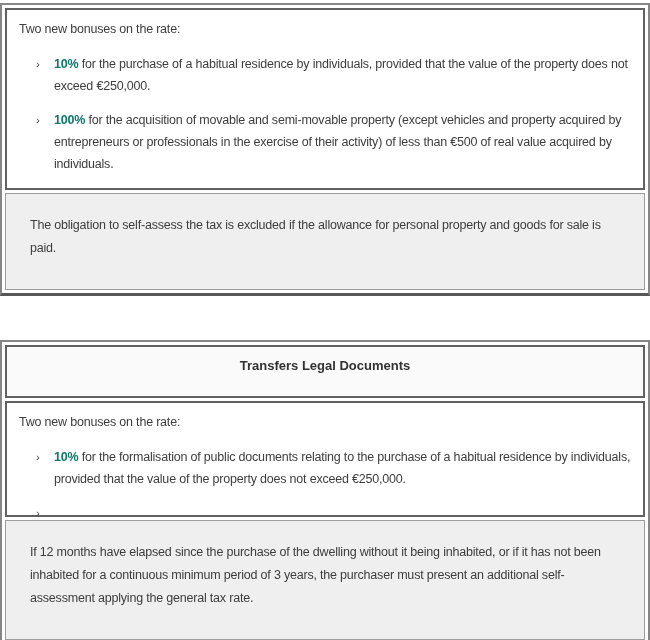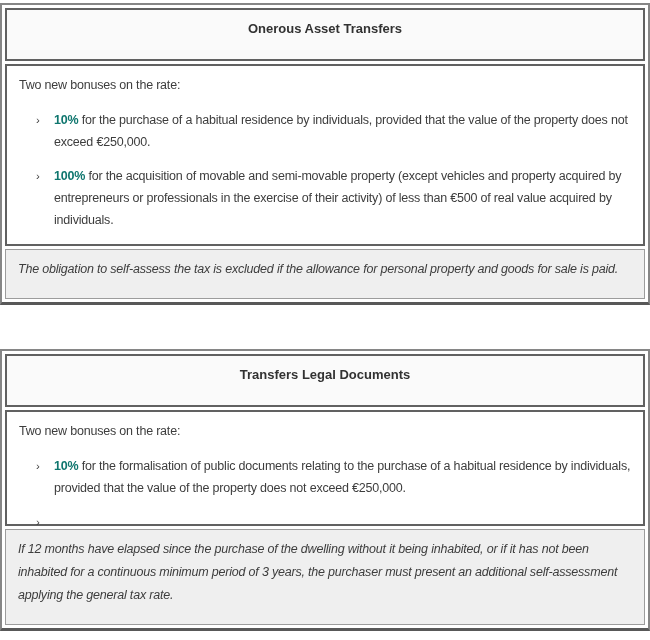--- a/index.html
+++ b/index.html
@@ -78,32 +78,28 @@
   .bullets b {
     color: #0f766e;
   }
   .cell.footer {
     border: 1px solid #9c9c9c;
     background: #efefef;
     padding: 8px 12px 17px;
     line-height: 23px;
   }
   .cell.footer p {
-    margin: 0;
-    font-style: italic;
+    margin: 12px;
   }
 </style>
 </head>
 <body>
 
 <div id="sections-root">
   <section class="panel">
-    <div class="cell header">
-      <span class="title">Onerous Asset Transfers</span>
-    </div>
     <div class="cell content">
       <p class="intro">Two new bonuses on the rate:</p>
       <ul class="bullets">
   <li>
     <span class="marker">›</span>
     <span class="b-body"><b>10%</b><span> for the purchase of a habitual residence by individuals, provided that the value of the property does not exceed €250,000.</span></span>
   </li>
 
   <li>
     <span class="marker">›</span>

